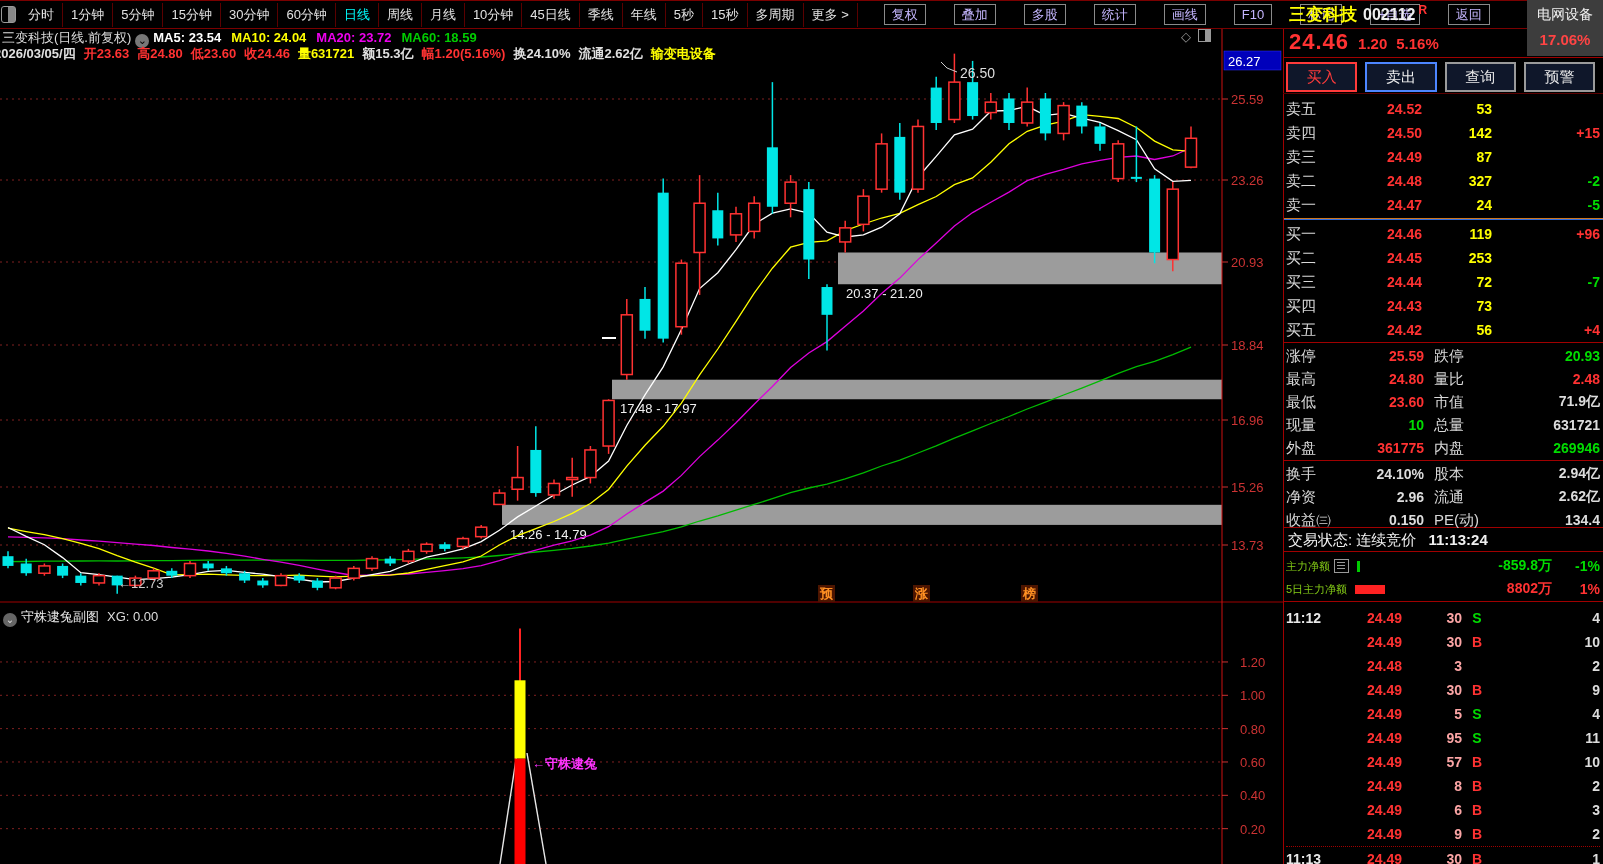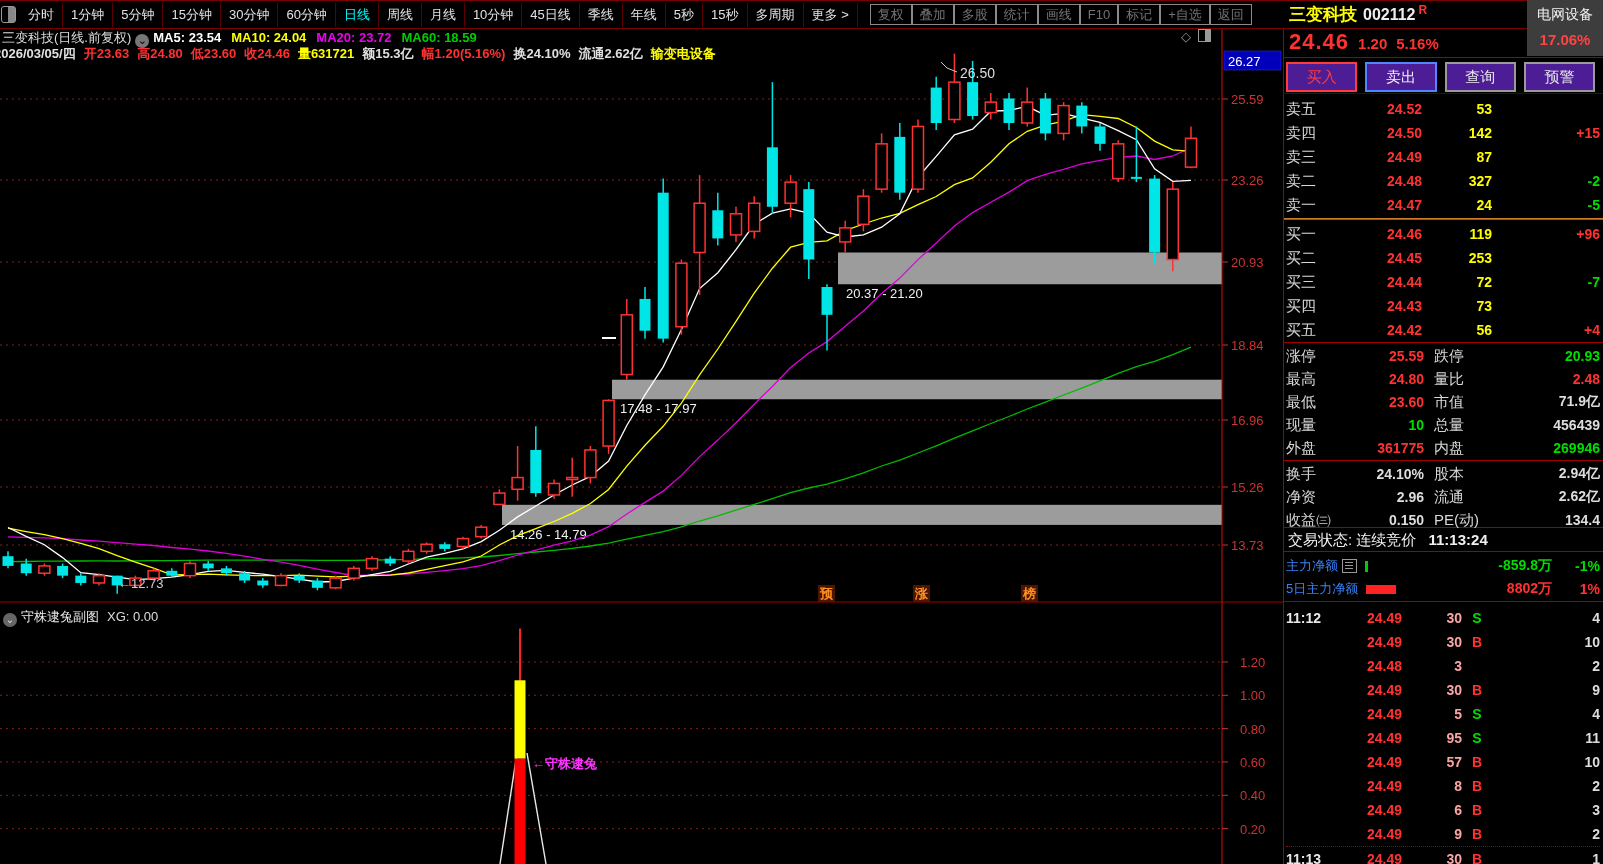--- a/index.html
+++ b/index.html
@@ -7,21 +7,21 @@
           font-family:"Liberation Sans","DejaVu Sans",sans-serif;-webkit-font-smoothing:none;}
   
   .toolbar{position:absolute;left:0;top:0;width:1603px;height:27px;background:#000;
            border-top:1px solid #7a0000;border-bottom:1px solid #7a0000;display:flex;align-items:center;z-index:6;}
   .win-icon{width:13px;height:15px;border:1px solid #999;border-radius:3px;margin:0 4px 0 1px;
             background:linear-gradient(90deg,#000 50%,#888 50%);flex:0 0 auto;}
   .periods{display:flex;flex:0 0 auto;}
   .p-item{color:#e2e2e2;font-size:13px;line-height:24px;padding:0 8px;border-right:1px solid #5a0000;white-space:nowrap;}
   .p-item.active{color:#00ffff;}
   .tools{display:flex;margin-left:12px;flex:0 0 auto;}
-  .t-item{color:#737373;font-size:13px;line-height:17px;border:1px solid #8a8a8a;padding:1px 7px;margin:0 0;white-space:nowrap;}
+  .t-item{color:#c4b5fd;font-size:13px;line-height:17px;border:1px solid #8a8a8a;padding:1px 7px;margin:0 14px;white-space:nowrap;}
   
   .stock-hdr{position:absolute;left:1289px;top:0;width:235px;height:56px;z-index:7;}
   .s-name{color:#ffff00;font-size:17px;font-weight:bold;}
   .s-code{color:#eee;font-size:16px;font-weight:bold;margin-left:6px;}
   .s-flag{color:#ff3232;font-size:12px;font-weight:bold;vertical-align:super;margin-left:3px;}
   .s-price{color:#ff3232;font-size:22px;font-weight:bold;letter-spacing:1px;}
   .s-chg,.s-pct{color:#ff3232;font-size:15px;font-weight:bold;margin-left:9px;}
   .sector-box{position:absolute;left:1527px;top:0;width:76px;height:56px;background:#3d3d3d;z-index:7;text-align:center;}
   .sec-name{color:#f0f0f0;font-size:14px;margin-top:6px;}
   .sec-pct{color:#ff4444;font-size:15px;font-weight:bold;margin-top:7px;}
@@ -40,37 +40,37 @@
       text-align:center;line-height:17px;z-index:4;}
   
   .sub-hdr{position:absolute;left:3px;top:608px;font-size:13px;color:#e8e8e8;z-index:4;white-space:nowrap;}
   .sub-hdr .caret{display:inline-block;width:14px;height:14px;background:#666;border-radius:50%;color:#ddd;
                   font-size:10px;line-height:13px;text-align:center;vertical-align:-2px;margin-right:4px;}
   .sub-hdr b{font-weight:normal;margin-left:8px;color:#ddd;}
   
   .panel-border{position:absolute;left:1283px;top:0;width:1px;height:864px;background:#a00000;z-index:5;}
   .hsep{position:absolute;background:#a00000;height:1px;z-index:5;}
   .btn-row{position:absolute;left:1286px;top:62px;width:317px;display:flex;z-index:6;}
-  .pbtn{width:70px;height:26px;margin-right:8px;background:#4c1d95;color:#e8e8e8;font-size:15px;
+  .pbtn{width:70px;height:26px;margin-right:8px;background:#0f172a;color:#e8e8e8;font-size:15px;
         text-align:center;line-height:26px;border:2px solid #9a9a9a;}
   .pbtn.buy{border-color:#ff3b3b;color:#ff3b3b;}
   .pbtn.sell{border-color:#4d86ff;color:#f0f0f0;}
   .prow{position:absolute;left:1286px;width:314px;height:24px;display:flex;align-items:center;
         font-size:14px;z-index:6;white-space:nowrap;}
   .q-lab{width:58px;color:#d8d8d8;font-size:15px;}
   .q-price{width:78px;text-align:right;color:#ff3232;font-weight:bold;}
   .q-vol{width:70px;text-align:right;color:#ffff00;font-weight:bold;}
   .q-delta{flex:1;text-align:right;font-weight:bold;}
   .s-lab1{width:62px;color:#d8d8d8;font-size:15px;}
   .s-val1{width:76px;text-align:right;font-weight:bold;}
   .s-lab2{width:60px;color:#d8d8d8;font-size:15px;margin-left:10px;}
   .s-val2{flex:1;text-align:right;font-weight:bold;}
   .status-row{position:absolute;left:1288px;top:531px;width:312px;color:#f0f0f0;font-size:15px;z-index:6;white-space:nowrap;}
   .status-row .tm{font-weight:bold;margin-left:8px;}
-  .flow-lab{color:#3b82f6;font-size:13px;}
+  .flow-lab{color:#84cc16;font-size:11px;}
   .doc-icon{display:inline-block;width:13px;height:12px;border:1px solid #999;margin-left:4px;position:relative;}
   .doc-icon::before{content:"";position:absolute;left:2px;top:2px;width:8px;height:1px;background:#999;box-shadow:0 3px 0 #999,0 6px 0 #999;}
   .mini-bar{display:inline-block;margin-left:8px;}
   .f-val{font-weight:bold;text-align:right;}
   .t-time{width:46px;color:#e8e8e8;font-weight:bold;}
   .t-price{width:70px;text-align:right;color:#ff3232;font-weight:bold;}
   .t-vol{width:60px;text-align:right;color:#fca5a5;font-weight:bold;}
   .t-side{width:30px;text-align:center;font-weight:bold;}
   .t-extra{flex:1;text-align:right;color:#ddd;font-weight:bold;}
   .dotted-top{border-top:1px dotted #a00000;}
@@ -433,21 +433,21 @@
       <div class="prow" style="top:391px;height:22px;">
     <span class="s-lab1">最低</span>
     <span class="s-val1" style="color:#ff3232">23.60</span>
     <span class="s-lab2">市值</span>
     <span class="s-val2" style="color:#dddddd">71.9亿</span>
       </div>
       <div class="prow" style="top:414px;height:22px;">
     <span class="s-lab1">现量</span>
     <span class="s-val1" style="color:#00dd00">10</span>
     <span class="s-lab2">总量</span>
-    <span class="s-val2" style="color:#dddddd">456439</span>
+    <span class="s-val2" style="color:#dddddd">631721</span>
       </div>
       <div class="prow" style="top:437px;height:22px;">
     <span class="s-lab1">外盘</span>
     <span class="s-val1" style="color:#ff3232">361775</span>
     <span class="s-lab2">内盘</span>
     <span class="s-val2" style="color:#00dd00">269946</span>
       </div>
       <div class="prow" style="top:463px;height:22px;">
     <span class="s-lab1">换手</span>
     <span class="s-val1" style="color:#dddddd">24.10%</span>

